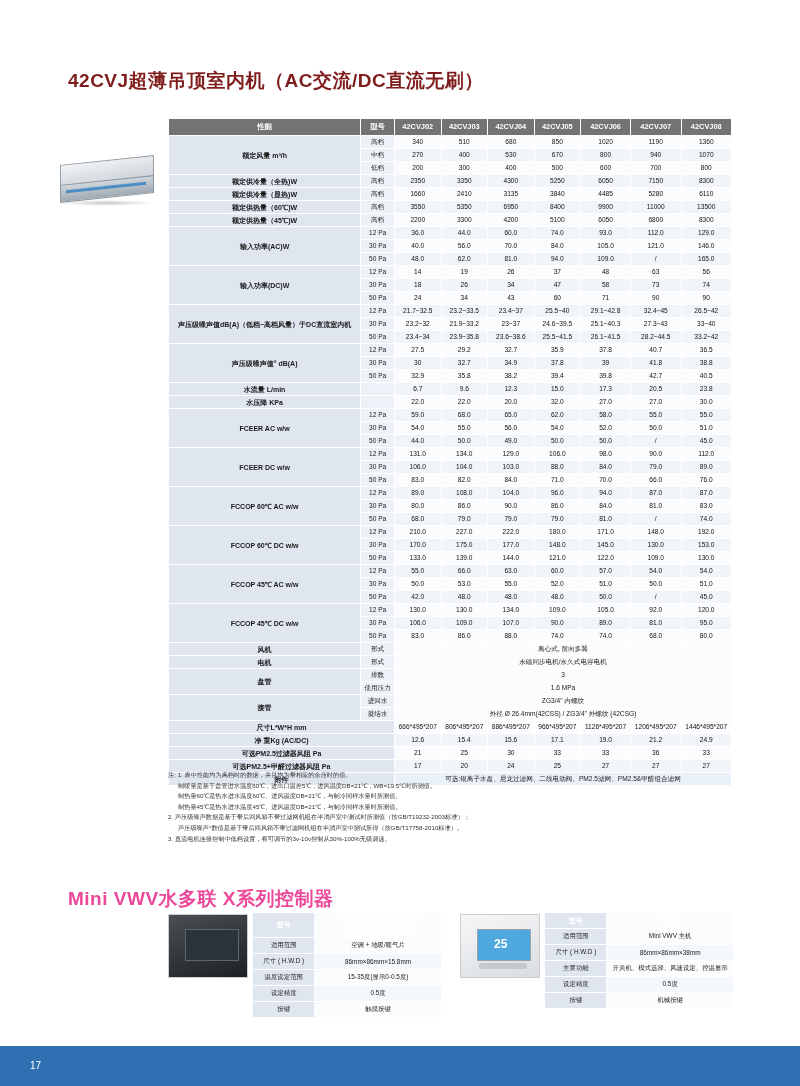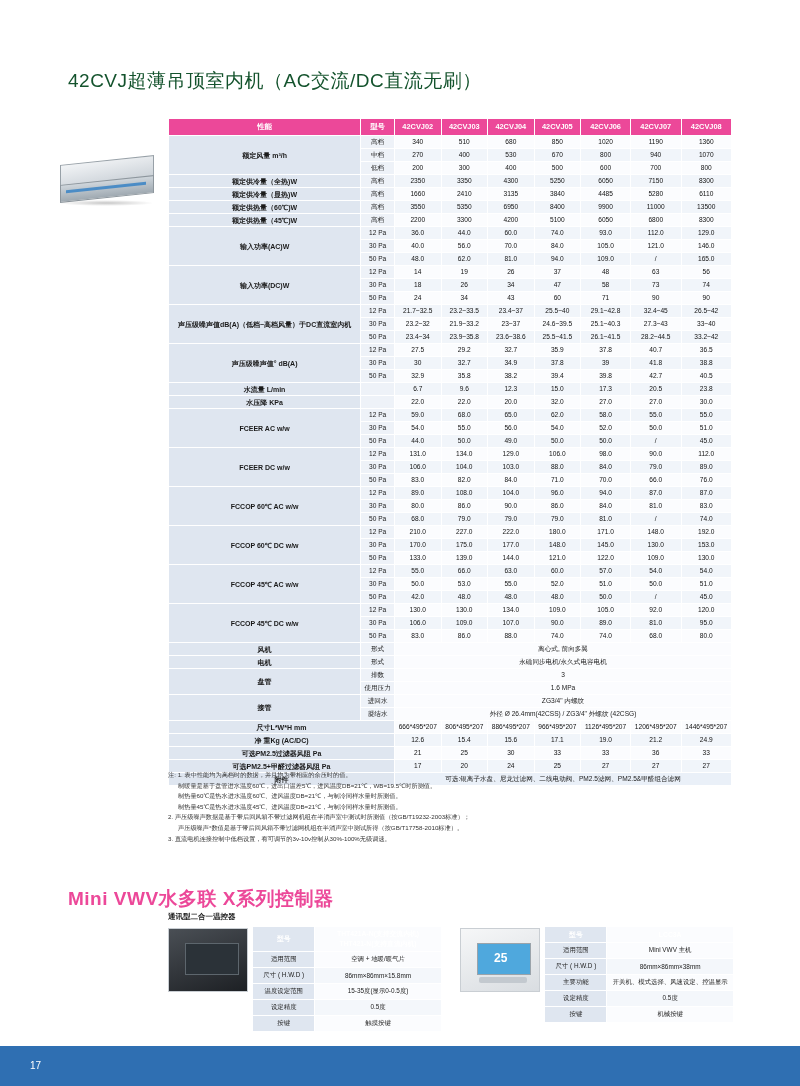--- a/index.html
+++ b/index.html
@@ -9,21 +9,21 @@
     font-family:"Liberation Sans", sans-serif;
     color:#222;
     position:relative;
     overflow:hidden;
   }
   .page{position:absolute;left:0;top:0;width:800px;height:1086px;}
 
   
   .title1{
     position:absolute;left:68px;top:68px;
-    font-size:19px;font-weight:normal;color:#14532d;
+    font-size:19px;font-weight:bold;color:#7f1d1d;
     letter-spacing:0.5px;
   }
   .title2{
     position:absolute;left:68px;top:886px;
     font-size:19px;font-weight:bold;color:#ec4899;
     letter-spacing:0.5px;
   }
 
   
   .prodimg{
@@ -58,21 +58,21 @@
     line-height:1.0;
   }
   .maintable td,.maintable th{
     border:1px solid #ffffff;
     padding:1px 2px;
     text-align:center;
     vertical-align:middle;
     height:10px;
   }
   .maintable thead th{
-    background:#ec4899;color:#fff;font-size:7.4px;font-weight:bold;
+    background:#737373;color:#fff;font-size:7.4px;font-weight:bold;
     height:14px;
   }
   .lbl{
     background:#dfe6f0;color:#1a1a1a;font-weight:bold;text-align:center;
     font-size:7px;
   }
   .sub{
     background:#eef2f8;color:#1a1a1a;text-align:center;font-size:6.6px;
   }
   .val{background:#fbfcfe;color:#111;}
@@ -655,21 +655,20 @@
     <p class="ind">制热量60℃是热水进水温度60℃、进风温度DB=21℃，与制冷同样水量时所测值。</p>
     <p class="ind">制热量45℃是热水进水温度45℃、进风温度DB=21℃，与制冷同样水量时所测值。</p>
     <p>2. 声压级噪声数据是基于带后回风箱不带过滤网机组在半消声室中测试时所测值（按GB/T19232-2003标准）；</p>
     <p class="ind">声压级噪声°数值是基于带后回风箱不带过滤网机组在半消声室中测试所得（按GB/T17758-2010标准）。</p>
     <p>3. 直流电机连接控制中低档设置，有可调节的3v-10v控制从30%-100%无级调速。</p>
   </div>
 
   <div class="title2">Mini VWV水多联 X系列控制器</div>
 
   <div class="ctrlwrap">
-    <div class="ctrl-head">通讯型二合一温控器</div>
     <div class="ctrl-row">
       <div class="ctrl-block">
         <div class="ctrl-photo">
           <div class="screen"></div>
         </div>
         <table class="ctbl">
           <tbody id="ctrl-left-body">
               <tr>
                 <td class="h k">型号</td>
                 <td class="h v">THT421A-N(支持交流内机)<br>THT421-N(支持直流内机)</td>

